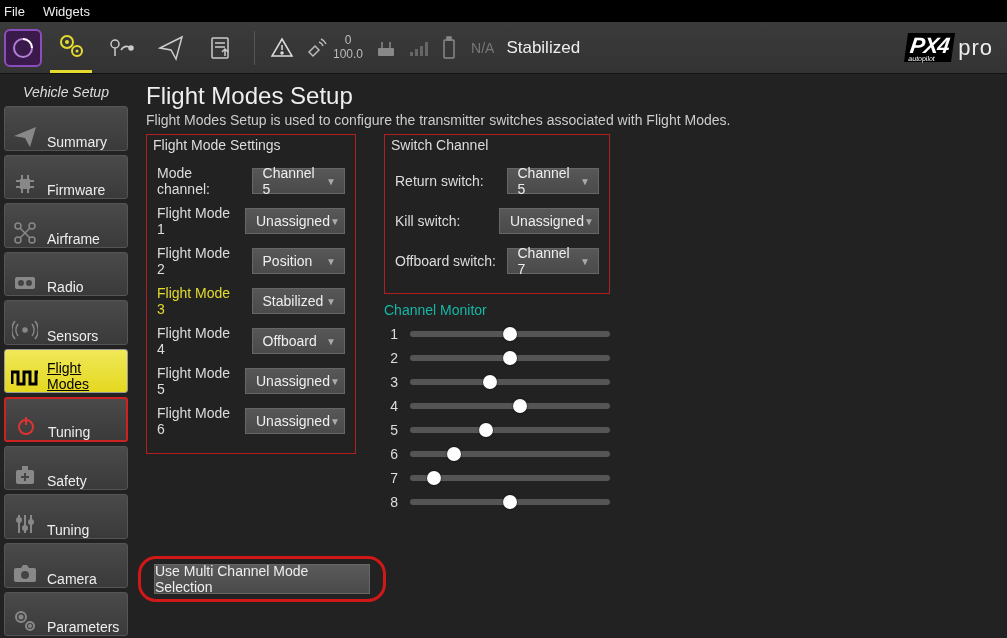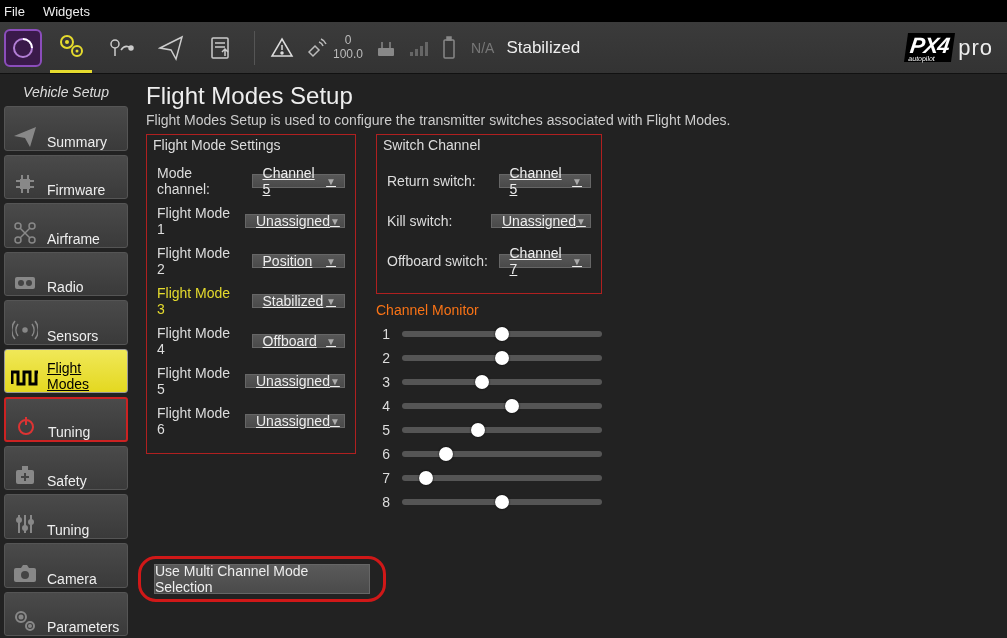--- a/index.html
+++ b/index.html
@@ -93,48 +93,47 @@
   }
   .side-item.active .side-icon { color:#000; }
   .side-item[data-name="sidebar-item-power"] { border: 2px solid #cc2222; }
   .content {
     flex: 1;
     padding: 8px 14px;
     overflow: auto;
   }
   h1.page-title { font-size: 24px; font-weight: 400; color: #eee; margin-bottom: 2px; }
   p.page-desc { font-size: 14px; color: #ccc; margin-bottom: 6px; }
-  .panels-row { display: flex; gap: 20px; align-items:flex-start; }
+  .panels-row { display: flex; gap: 28px; align-items:flex-start; }
   .panel {
     padding: 6px 10px 12px;
   }
   .panel.red-outline { border: 1px solid #b02020; }
   .panel-title { font-size: 14px; color: #ddd; margin-bottom: 8px; }
   .form-row {
     display:flex; align-items:center; gap: 10px;
     height: 40px;
   }
   .form-label { width: 92px; color:#ddd; font-size:14px; text-align:left; }
   .form-label.wide { width: 112px; }
   .form-label.active { color: #e5db2e; }
   .combo {
     background: linear-gradient(#575757,#4a4a4a);
     border: 1px solid #666;
     color: #eee;
-    height: 14px;
+    height: 26px;
     width: 100px;
     display:flex; align-items:center; justify-content:space-between;
     padding: 0 8px 0 10px;
     font-size: 14px;
     cursor: pointer;
-    text-decoration: underline;
   }
   .combo .caret { font-size: 10px; color:#aaa; }
   .monitor-block { margin-top: 8px; }
-  .mon-title { font-size:14px; color:#f97316; margin-bottom:4px; }
+  .mon-title { font-size:14px; color:#14b8a6; margin-bottom:4px; }
   .mon-row { display:flex; align-items:center; gap:12px; height: 24px; }
   .mon-num { width: 14px; color:#ddd; font-size:14px; text-align:right; }
   .slider {
     position:relative; width: 200px; height: 6px;
     background: #555; border-radius:3px;
   }
   .slider .thumb {
     position:absolute; top:50%; width:14px; height:14px;
     background:#fff; border-radius:50%; transform:translate(-50%,-50%);
     box-shadow:0 0 2px #000;

